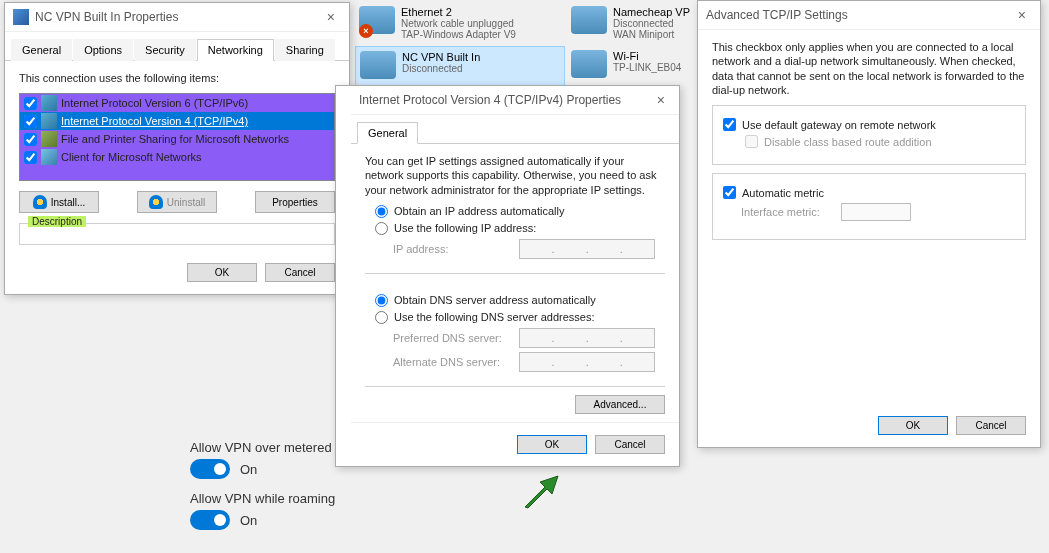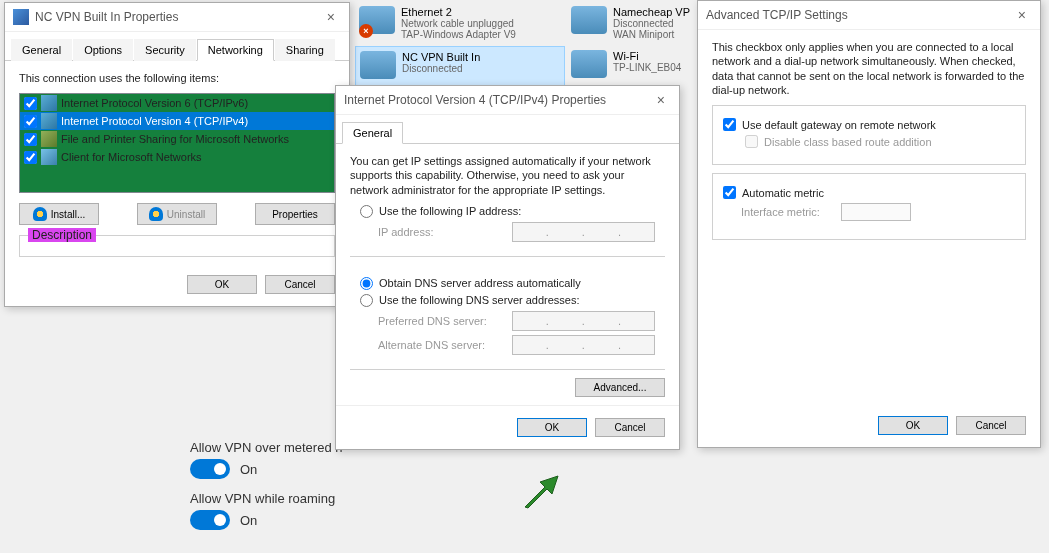--- a/index.html
+++ b/index.html
@@ -14,39 +14,39 @@
 .close-x { font-size: 14px; color: #666; cursor: pointer; padding: 0 6px; }
 
 .tabs { display: flex; padding: 6px 6px 0 6px; border-bottom: 1px solid #ccc; }
 .tab { font-size: 11px; padding: 4px 10px 4px 10px; border: 1px solid transparent; border-bottom: none; margin-right: 1px; background: #f4f4f4; cursor: pointer; position: relative; top: 1px;}
 .tab.active { background: #fff; border-color: #ccc; border-bottom: 1px solid #fff; z-index: 1;}
 .tab.active::before { content:''; position:absolute; bottom:-1px; left:0; right:0; height:1px; background:#fff; }
 
 .content { padding: 10px 14px; font-size: 11px; color: #222; }
 .content p { margin-bottom: 8px; line-height: 1.3; }
 
-.chk-list { border: 1px solid #828790; background:#15803d; height: 100px; overflow: auto; }
+.chk-list { border: 1px solid #828790; background:#8b5cf6; height: 88px; overflow: auto; }
 .chk-item { display: flex; align-items: center; padding: 1px 4px; font-size: 11px; }
-.chk-item.selected { background: #0078d7; color: #fff; }
+.chk-item.selected { background: #0078d7; color: #fff; text-decoration: underline; }
 .chk-item input { margin-right: 4px; }
 .chk-icon { width: 16px; height: 16px; margin-right: 4px; display: inline-block; }
 .ico-protocol { background: linear-gradient(135deg,#5aaed6,#2c76a3); }
 .ico-printer { background: linear-gradient(135deg,#93b05a,#5b7b2b); }
 .ico-monitor { background: linear-gradient(135deg,#78c2e8,#3a80aa); }
 
 .btn-row { display: flex; justify-content: space-between; gap: 8px; margin-top: 10px; }
 button.win { background: #e1e1e1; border: 1px solid #adadad; font-size: 10px; padding: 3px 0; min-width: 80px; cursor: pointer; }
 button.win.primary { border: 1px solid #0078d7; }
 button.win:disabled { color: #888; }
 button.win.icon-btn { display:flex; align-items:center; justify-content:center; gap:4px; }
 .btn-icon { width:14px; height:14px; display:inline-block; }
 .shield-icon { background: radial-gradient(circle,#ffd04a 30%,#0078d7 31%); border-radius: 50% 50% 4px 4px; }
 
 .groupbox { border: 1px solid #d0d0d0; padding: 10px; margin-top: 10px; position: relative; }
-.groupbox .legend { position: absolute; top: -8px; left: 8px; background: #d946ef; font-size: 12px; padding: 0 4px; }
+.groupbox .legend { position: absolute; top: -8px; left: 8px; background: #bef264; font-size: 10px; padding: 0 4px; }
 
 .radio-row { display: flex; align-items: center; margin: 4px 0; }
 .radio-row input { margin-right: 6px; }
 .field-row { display: flex; align-items: center; margin: 4px 0; padding-left: 18px; }
 .field-row .lbl { width: 140px; color: #999; }
 .ip-input { border: 1px solid #bdbdbd; background: #f5f5f5; width: 150px; height: 20px; color:#999; display:flex; justify-content:space-evenly; align-items:center;}
 .dot { color:#999; }
 
 .checkbox-row { display:flex; align-items:center; margin: 2px 0; }
 .checkbox-row input { margin-right: 6px; }
@@ -191,32 +191,36 @@
     <div class="groupbox">
       <span class="legend">Description</span>
     </div>
   </div>
   <div class="bottom-btns">
     <button class="win" style="min-width:70px">OK</button>
     <button class="win" style="min-width:70px">Cancel</button>
   </div>
 </div>
 
-<div class="dialog" style="left:335px; top:85px; width:345px;">
+<div class="dialog" style="left:335px; top:85px; width:345px;padding-left:15px;">
   <div class="titlebar">
     <span class="title">Internet Protocol Version 4 (TCP/IPv4) Properties</span>
     <span class="close-x">×</span>
   </div>
   <div class="tabs">
     <div class="tab active">General</div>
   </div>
   <div class="content" style="padding-bottom:0;">
     <p>You can get IP settings assigned automatically if your network supports this capability. Otherwise, you need to ask your network administrator for the appropriate IP settings.</p>
     <div class="groupbox" style="border-top:none;border-left:none;border-right:none;padding-top:0;margin-top:2px;">
       <div class="radio-row">
+          <input type="radio" checked="" style="">
+          <span>Obtain an IP address automatically</span>
+        </div>
+      <div class="radio-row">
           <input type="radio" style="">
           <span>Use the following IP address:</span>
         </div>
       <div class="field-row">
           <span class="lbl">IP address:</span>
           <span class="ip-input">
             <span class="dot">.</span>
             <span class="dot">.</span>
             <span class="dot">.</span>
           </span>

